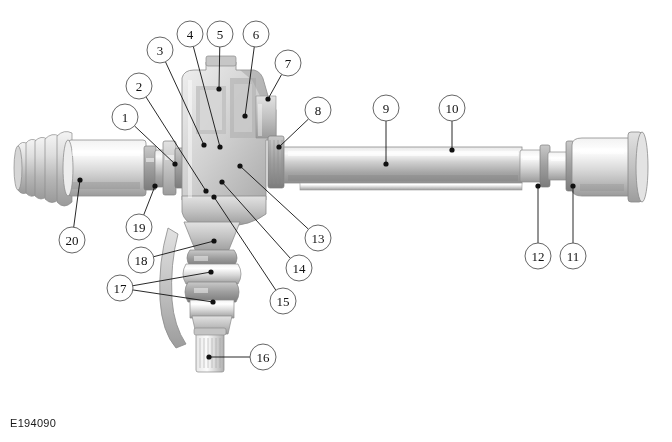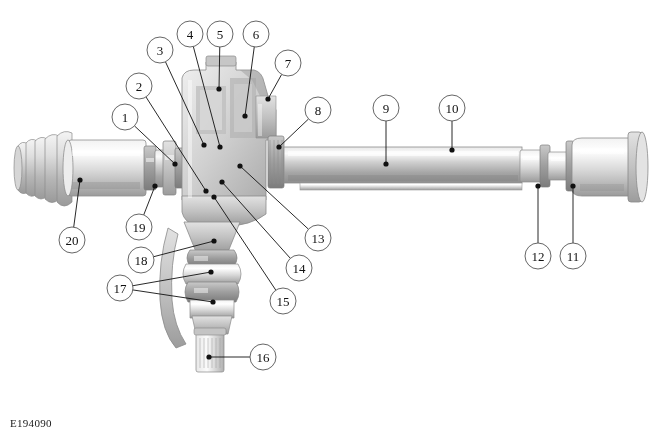--- a/index.html
+++ b/index.html
@@ -1,20 +1,20 @@
 <!DOCTYPE html>
 <html><head>
 <meta charset="utf-8">
 <style>
   html,body{margin:0;padding:0;background:#fff;}
   body{width:672px;height:442px;position:relative;overflow:hidden;
        font-family:"Liberation Serif",serif;}
   #stage{position:absolute;left:0;top:0;width:672px;height:442px;}
   svg#art{position:absolute;left:0;top:0;width:672px;height:442px;}
-  .caption{position:absolute;left:10px;top:417px;font-family:Liberation Serif, serif;
+  .caption{position:absolute;left:10px;top:417px;font-family:Liberation Sans, sans-serif;
            font-size:11px;color:#1a1a1a;letter-spacing:.3px;}
   .cnum{font-family:"Liberation Serif",serif;font-size:13px;fill:#111;
         text-anchor:middle;dominant-baseline:central;}
   .cbub{fill:#fff;stroke:#555;stroke-width:.9;}
   .lead{stroke:#111;stroke-width:.9;fill:none;}
   .dot{fill:#111;}
 </style>
 </head>
 <body>
 

